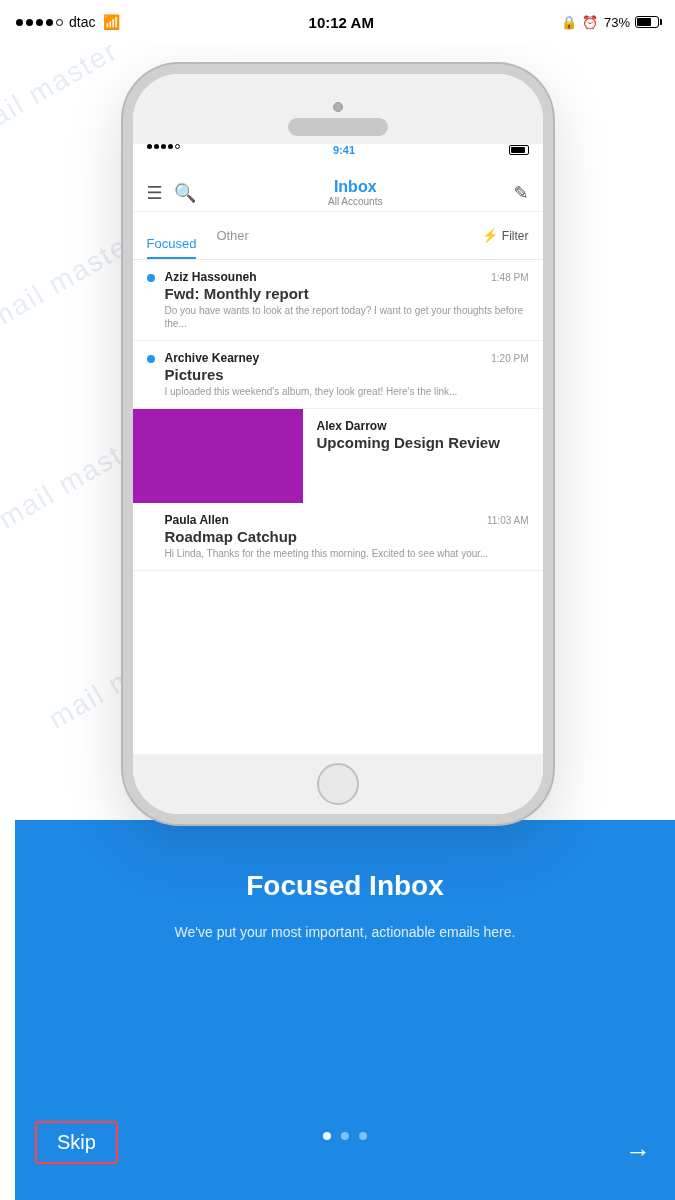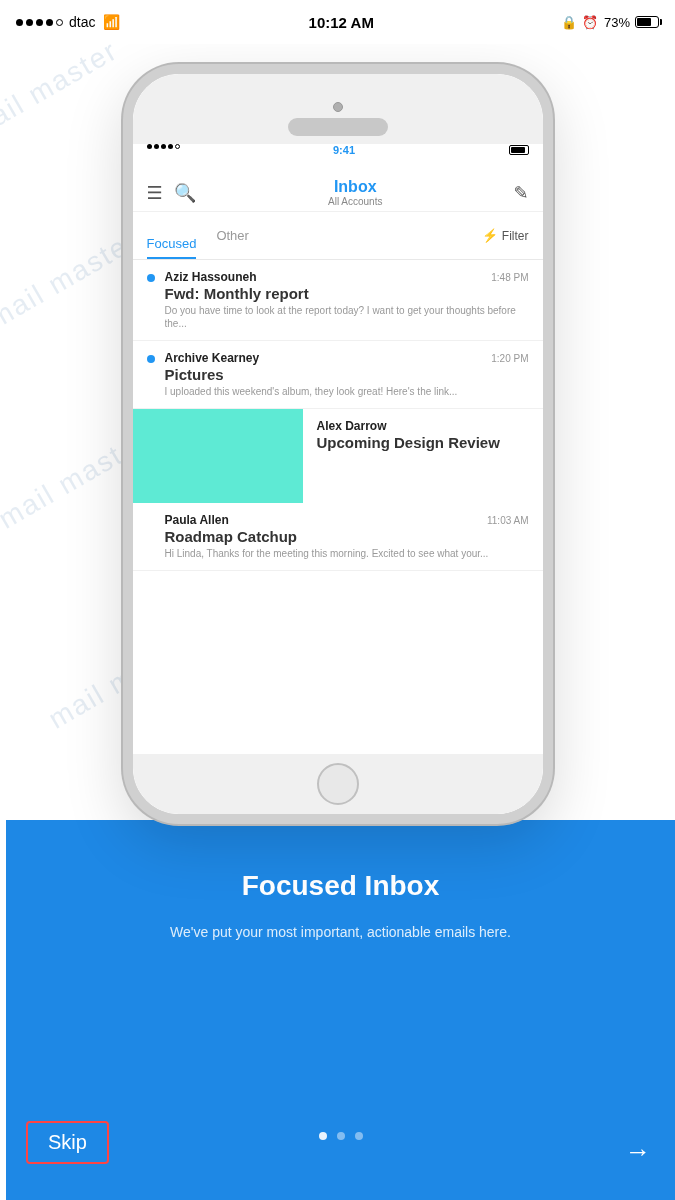--- a/index.html
+++ b/index.html
@@ -223,21 +223,21 @@
       margin-left: auto;
       display: flex;
       align-items: center;
       gap: 3px;
       font-size: 12px;
       color: #555;
     }
     .filter-lightning { color: #f0c000; font-size: 13px; }
 
     
-    .email-list { background: #5eead4; }
+    .email-list { background: #a21caf; }
     .email-item {
       display: flex;
       padding: 10px 14px;
       border-bottom: 1px solid #f0f0f0;
       position: relative;
       background: #fff;
     }
     .email-dot {
       width: 8px; height: 8px; border-radius: 50%;
       background: #2196F3;
@@ -282,21 +282,21 @@
       left: 170px; right: 0; top: 0; bottom: 0;
       background: #fff;
       padding: 10px 14px;
       overflow: hidden;
     }
 
     
     .bottom-section {
       position: absolute;
       bottom: 0;
-      left: 6px;
+      left: 15px;
       right: 0;
       height: 380px;
       background: #1E88E5;
       display: flex;
       flex-direction: column;
       align-items: center;
       justify-content: flex-start;
       padding: 50px 30px 30px;
     }
     .focused-inbox-title {
@@ -451,21 +451,21 @@
         <div class="email-list">
 
           <div class="email-item">
             <div class="email-dot"></div>
             <div class="email-content">
               <div class="email-top-row">
                 <span class="email-sender">Aziz Hassouneh</span>
                 <span class="email-time">1:48 PM</span>
               </div>
               <div class="email-subject">Fwd: Monthly report</div>
-              <div class="email-preview">Do you have time to look at the report today? I want to get your thoughts before the...</div>
+              <div class="email-preview">Do you have wants to look at the report today? I want to get your thoughts before the...</div>
             </div>
           </div>
 
           <div class="email-item">
             <div class="email-dot"></div>
             <div class="email-content">
               <div class="email-top-row">
                 <span class="email-sender">Archive Kearney</span>
                 <span class="email-time">1:20 PM</span>
               </div>

